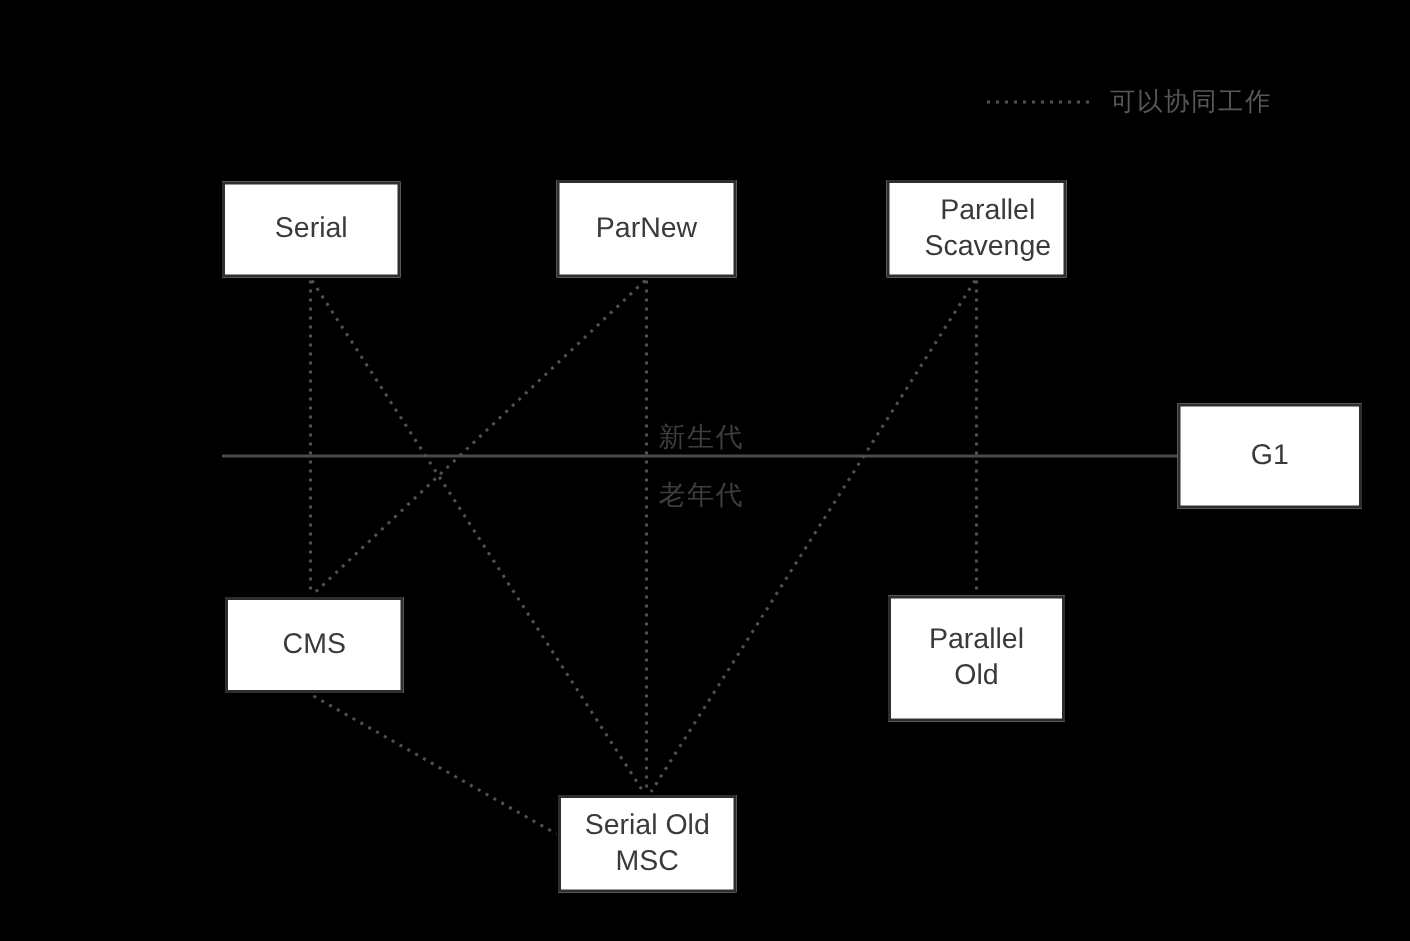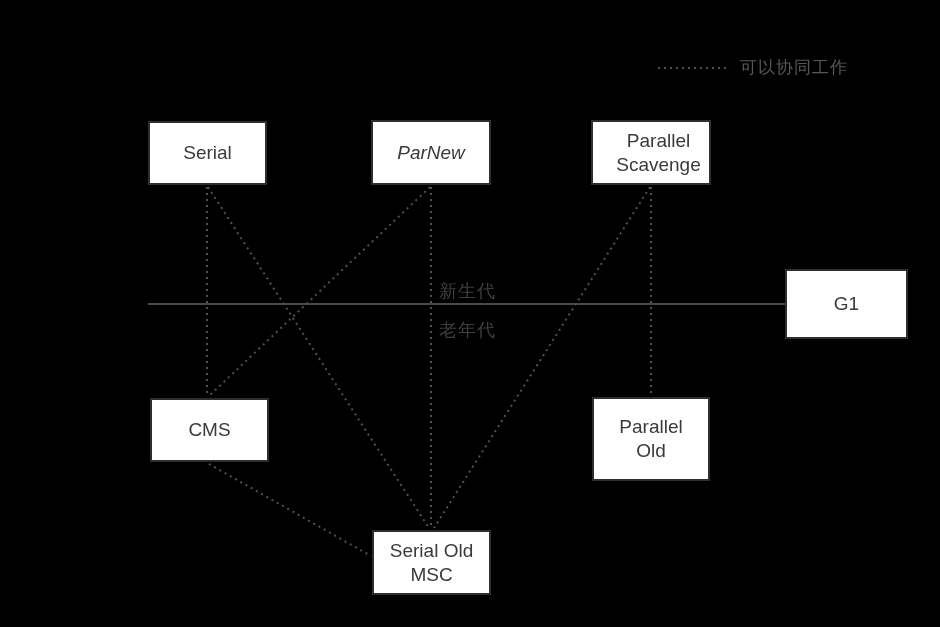--- a/index.html
+++ b/index.html
@@ -63,21 +63,21 @@
       <line x1="431" y1="187" x2="431" y2="528" class="edge"></line>
       <line x1="651" y1="187" x2="651" y2="395" class="edge"></line>
       <line x1="650" y1="187" x2="434" y2="528" class="edge"></line>
       <line x1="209" y1="464" x2="371" y2="556" class="edge"></line>
       <line x1="658" y1="68" x2="726" y2="68" class="edge"></line>
     </svg>
 
   <div class="node" style="left: 148px; top: 121px; width: 119px; height: 64px;">
     <span>Serial</span>
   </div>
-  <div class="node" style="left: 371px; top: 120px; width: 120px; height: 65px; font-style: italic;">
+  <div class="node" style="left: 371px; top: 120px; width: 120px; height: 65px;">
     <span>ParNew</span>
   </div>
   <div class="node" style="left: 591px; top: 120px; width: 120px; height: 65px; padding-left: 27px;">
     <span>Parallel Scavenge</span>
   </div>
   <div class="node" style="left: 785px; top: 269px; width: 123px; height: 70px;">
     <span>G1</span>
   </div>
   <div class="node" style="left: 150px; top: 398px; width: 119px; height: 64px; align-items: center;">
     <span>CMS</span>

